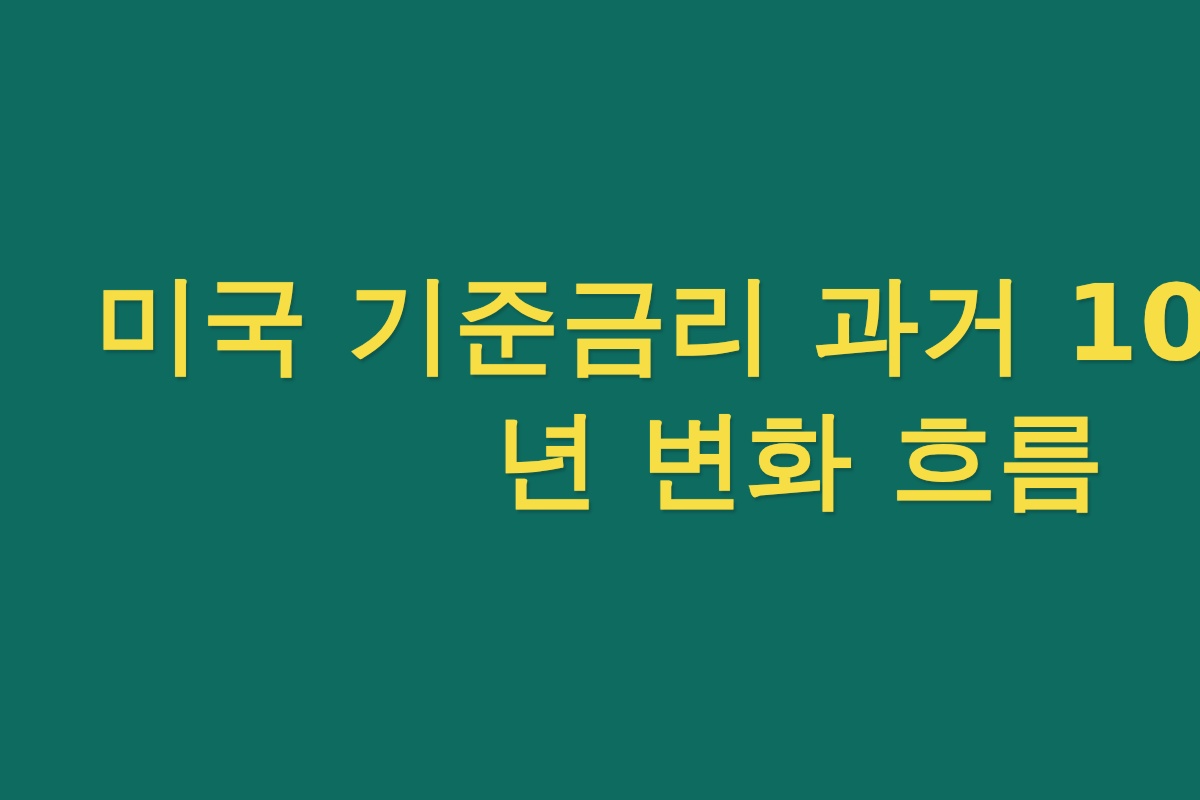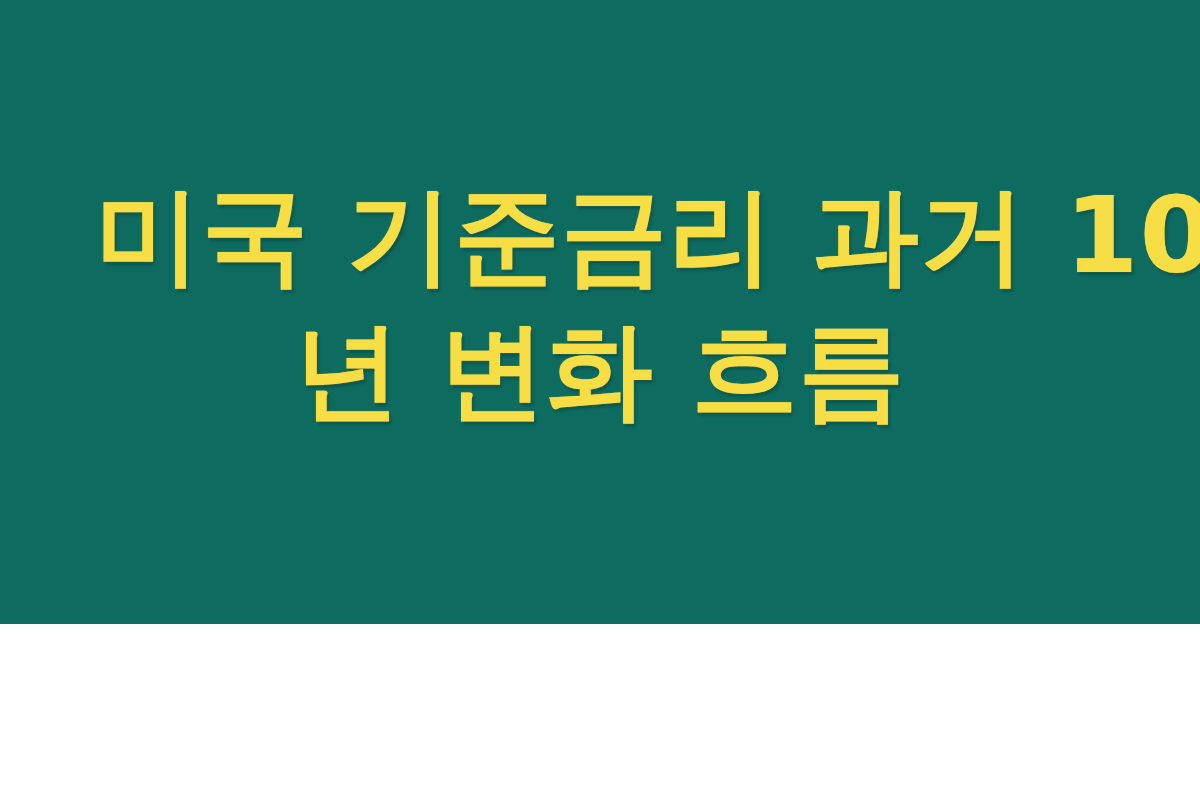--- a/index.html
+++ b/index.html
@@ -11,21 +11,21 @@
     width: 1200px;
     height: 800px;
     overflow: hidden;
     font-family: "Liberation Sans", "DejaVu Sans", sans-serif;
   }
 
   .card {
     position: relative;
     box-sizing: border-box;
     width: 1200px;
-    height: 624px;
+    height: 800px;
     background: #0E6B60;
     display: flex;
     align-items: center;
     justify-content: center;
     overflow: hidden;
   }
 
   .title-block {
     width: 1010px;
     text-align: center;
@@ -47,20 +47,21 @@
       2px 3px 3px rgba(0, 0, 0, 0.20),
       0 0 1px rgba(247, 222, 69, 0.65);
   }
 
   .title-line.line-1 {
     font-size: 106px;
   }
 
   .title-line.line-2 {
     font-size: 106px;
+    text-align: right;
   }
 </style>
 </head>
 <body>
 
 <div class="card" style="background: rgb(14, 107, 96);">
 
   <div class="title-block">
 
     <span class="title-line line-1" style="color: rgb(247, 222, 69);">미국 기준금리 과거 10</span>

